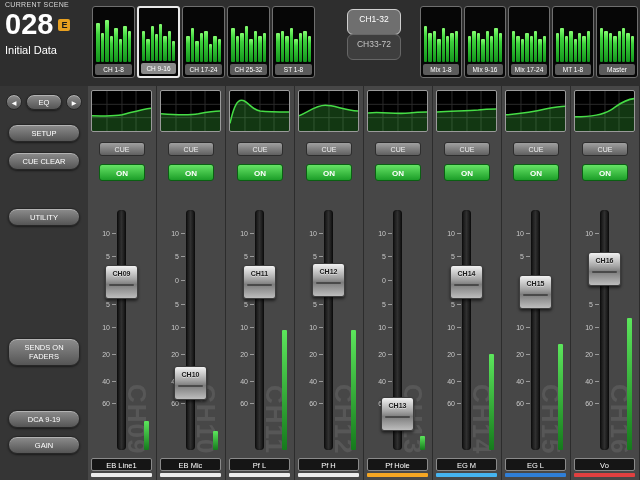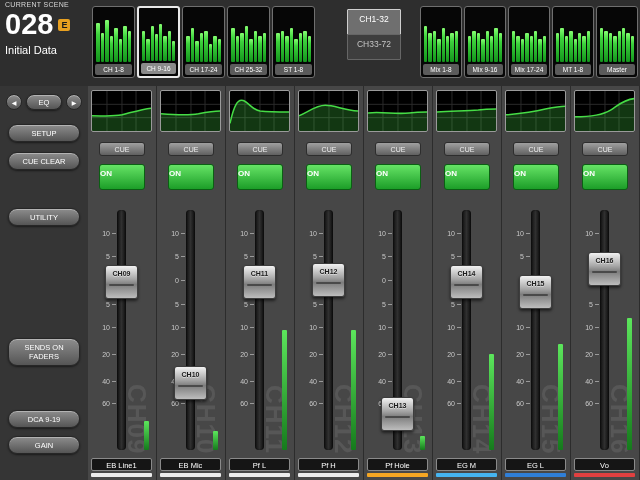--- a/index.html
+++ b/index.html
@@ -20,21 +20,21 @@
   .meter-block{position:absolute;top:6px;height:72px;background:#060606;border:1px solid #6f6f6f;
                border-radius:3px;box-sizing:border-box;display:flex;flex-direction:column;padding:2px;}
   .meter-block.selected{border:2px solid #e9e9e9;}
   .meters{flex:1;display:flex;align-items:flex-end;gap:1px;padding:1px 1px 0 1px;}
   .bar{flex:1;min-height:2px;border-radius:1px;
        background:linear-gradient(180deg,#86ff72 0%,#3cd23c 30%,#13951c 100%);}
   .block-label{height:11px;background:#5b5b5b;border-radius:2px;color:#fff;font-size:6.5px;
                line-height:11px;text-align:center;margin-top:2px;white-space:nowrap;overflow:hidden;}
   .meter-block.selected .block-label{background:#8a8a8a;}
 
-  .bank-btn{position:absolute;left:347px;width:54px;height:26px;border-radius:1px;font-size:8.5px;
+  .bank-btn{position:absolute;left:347px;width:54px;height:26px;border-radius:6px;font-size:8.5px;
             text-align:center;line-height:19px;box-sizing:border-box;}
   .bank-primary{top:9px;background:#6f6f6f;border:1px solid #cfcfcf;color:#fff;}
   .bank-secondary{top:34px;background:#3e3e3e;border:1px solid #666;color:#c4c4c4;}
 
   
   .sidebar{position:absolute;left:0;top:86px;width:88px;height:394px;background:#353535;
            border-right:3px solid #8b5cf6;}
   .side-btn{position:absolute;left:8px;width:72px;height:18px;border-radius:9px;
             background:linear-gradient(#8d8d8d,#555);border:1px solid #262626;color:#fff;
             font-size:7.5px;text-align:center;line-height:18px;box-sizing:border-box;
@@ -57,23 +57,23 @@
   .eq-graph{position:absolute;left:3px;top:4px;width:61px;height:42px;background:#000;
             border:1px solid #9a9a9a;border-radius:2px;box-sizing:border-box;}
   .eq-svg{display:block;width:100%;height:100%;}
   .grid line{stroke:#2d2d2d;stroke-width:1;}
   .eq-fill{fill:rgba(70,220,70,.25);stroke:none;}
   .eq-line{fill:none;stroke:#46dc46;stroke-width:1.6;}
 
   .cue-btn{position:absolute;top:56px;left:11px;width:46px;height:14px;border-radius:3px;
            background:linear-gradient(#a0a0a0,#606060);border:1px solid #2d2d2d;color:#f0f0f0;
            font-size:7px;line-height:14px;text-align:center;box-sizing:border-box;}
-  .on-btn{position:absolute;top:78px;left:11px;width:46px;height:26px;border-radius:3px;
+  .on-btn{position:absolute;top:78px;left:11px;width:46px;height:17px;border-radius:3px;
           background:linear-gradient(#66e366,#1c9e28);border:1px solid #0b5f13;color:#fff;
-          font-size:8px;font-weight:bold;line-height:17px;box-sizing:border-box;}
+          font-size:8px;font-weight:bold;line-height:17px;text-align:center;box-sizing:border-box;}
 
   .fader-area{position:absolute;left:0;top:116px;width:69px;height:252px;}
   .scale{position:absolute;left:6px;top:0;width:16px;height:100%;}
   .scale-label{position:absolute;right:0;width:16px;text-align:right;font-size:7px;color:#c9c9c9;
                line-height:8px;}
   .scale-label::after{content:"";position:absolute;right:-6px;top:3px;width:4px;height:1px;background:#9a9a9a;}
   .track{position:absolute;left:29px;top:8px;width:9px;height:240px;border-radius:4px;
          background:linear-gradient(90deg,#101010,#303030 50%,#0e0e0e);
          box-shadow:0 0 2px rgba(0,0,0,.8) inset;}
   .meter-v{position:absolute;left:56px;bottom:4px;width:5px;border-radius:1px;

